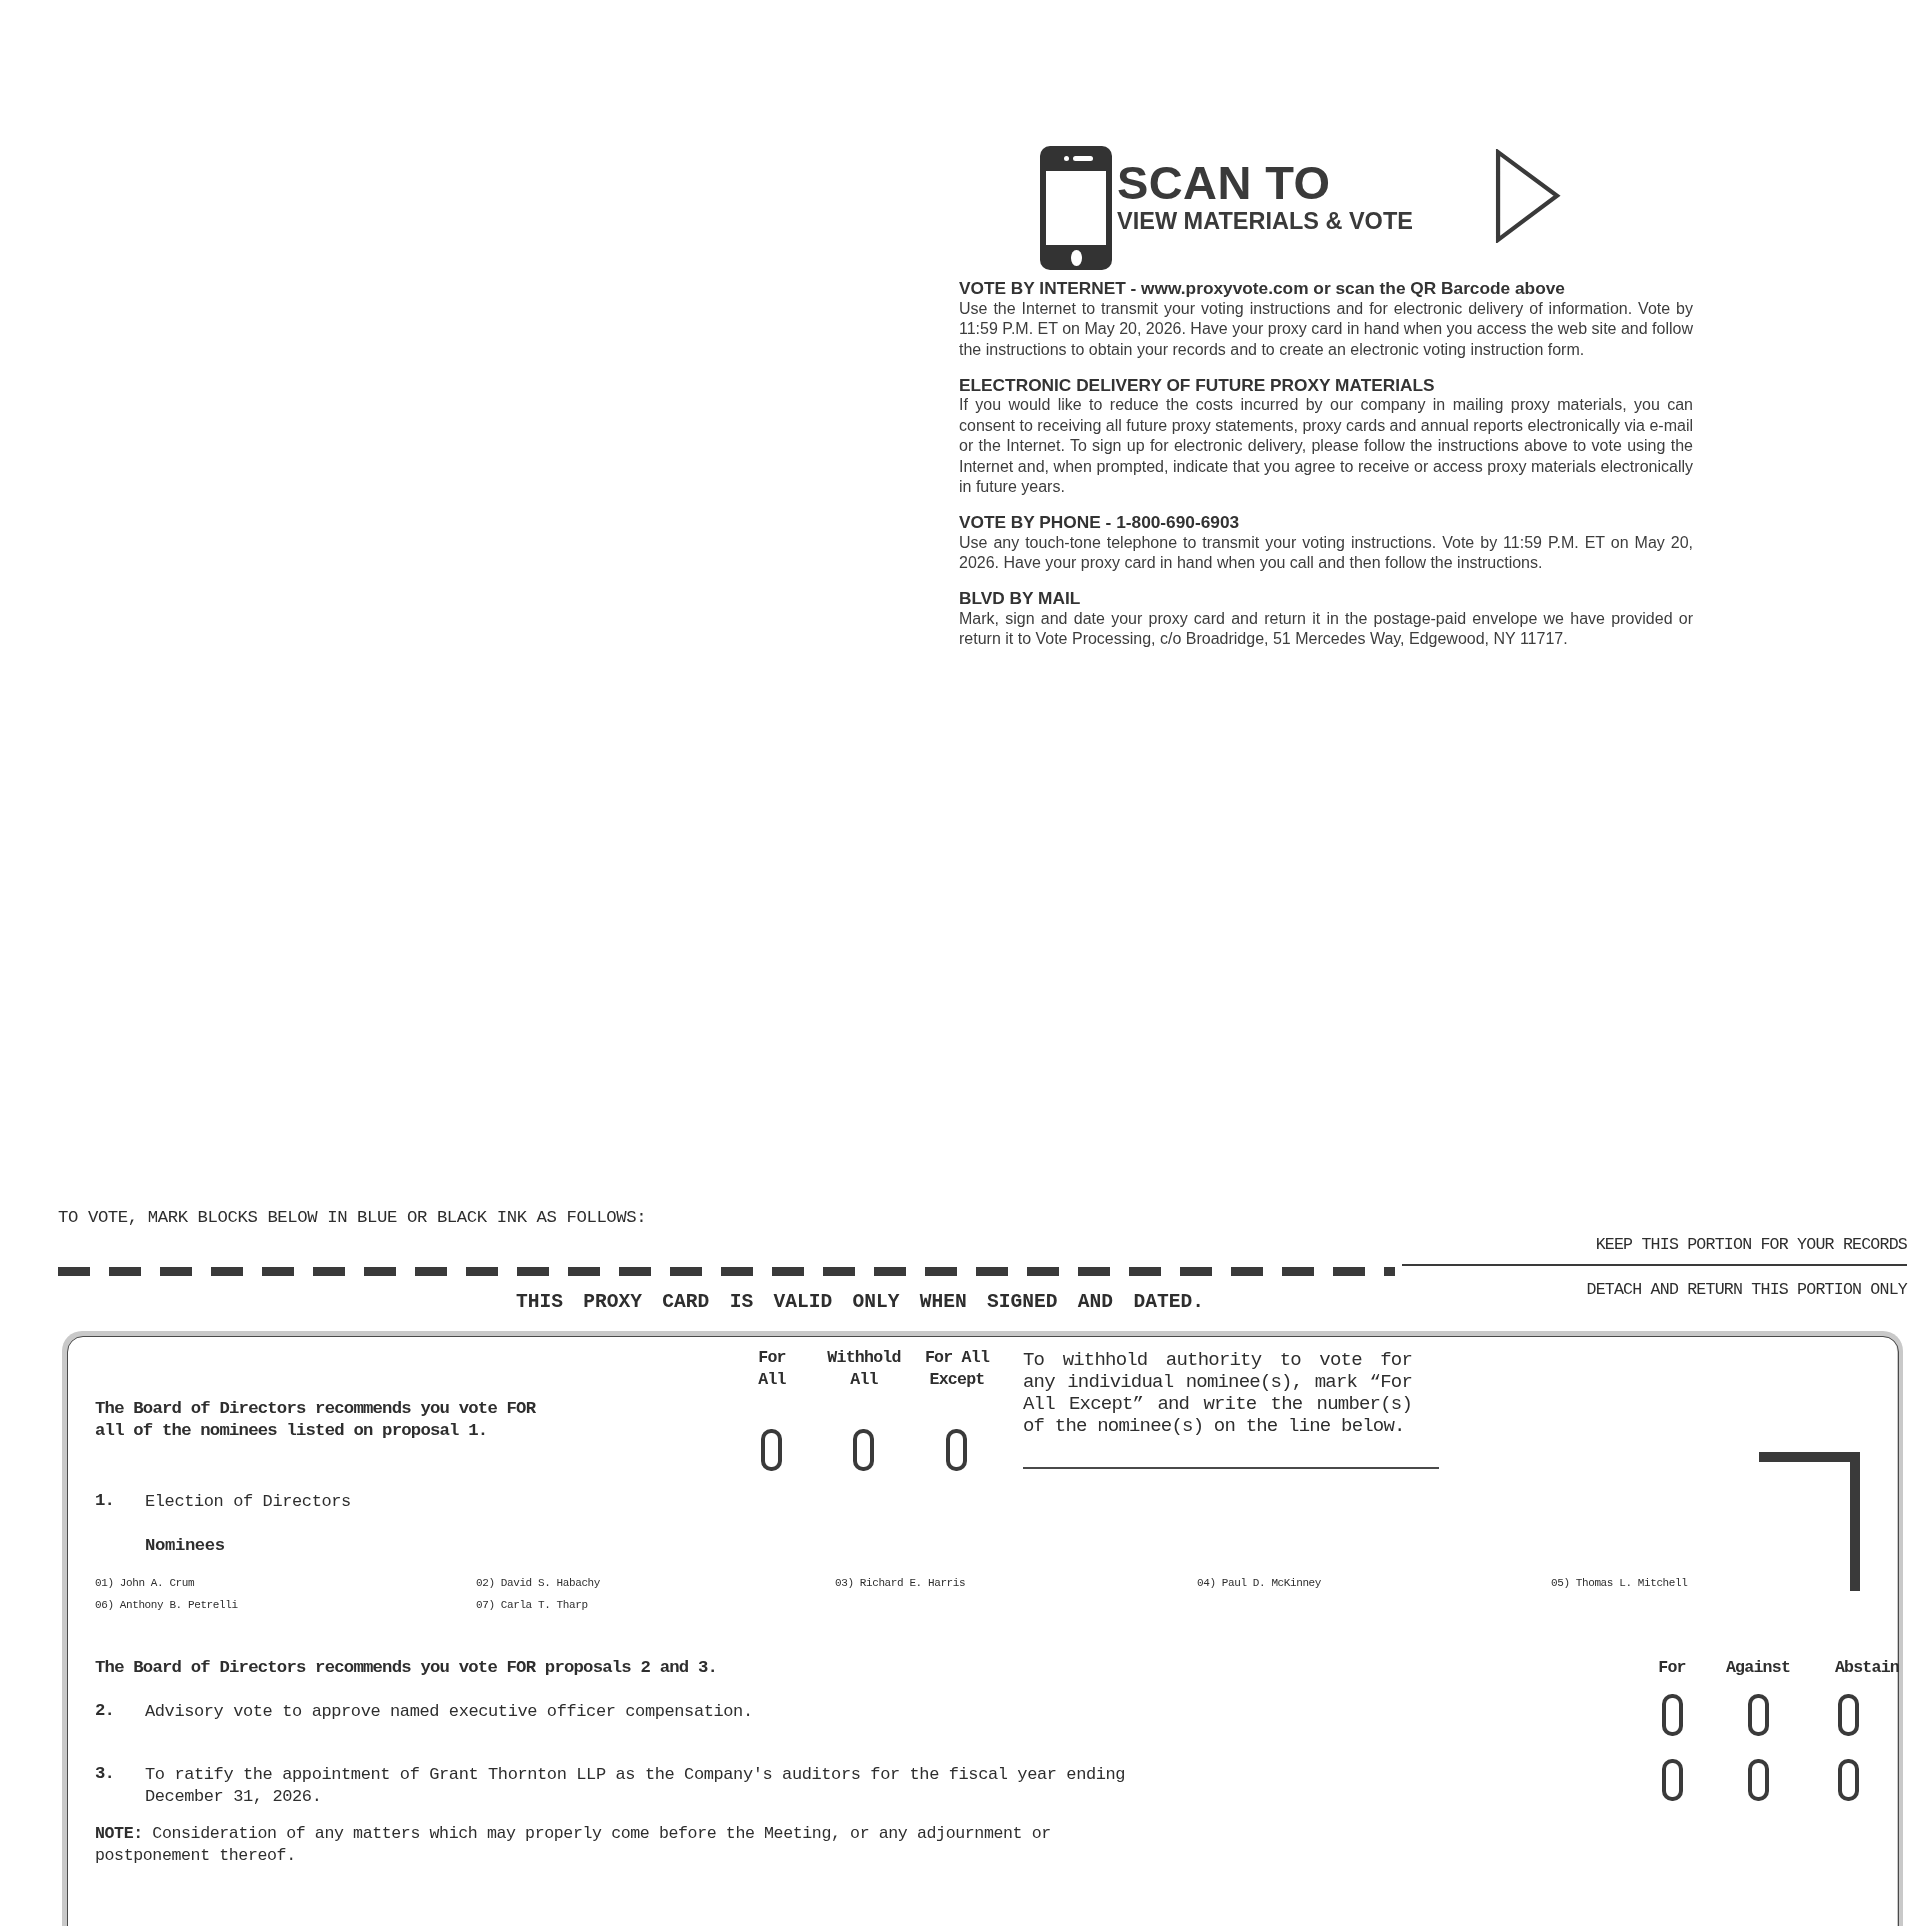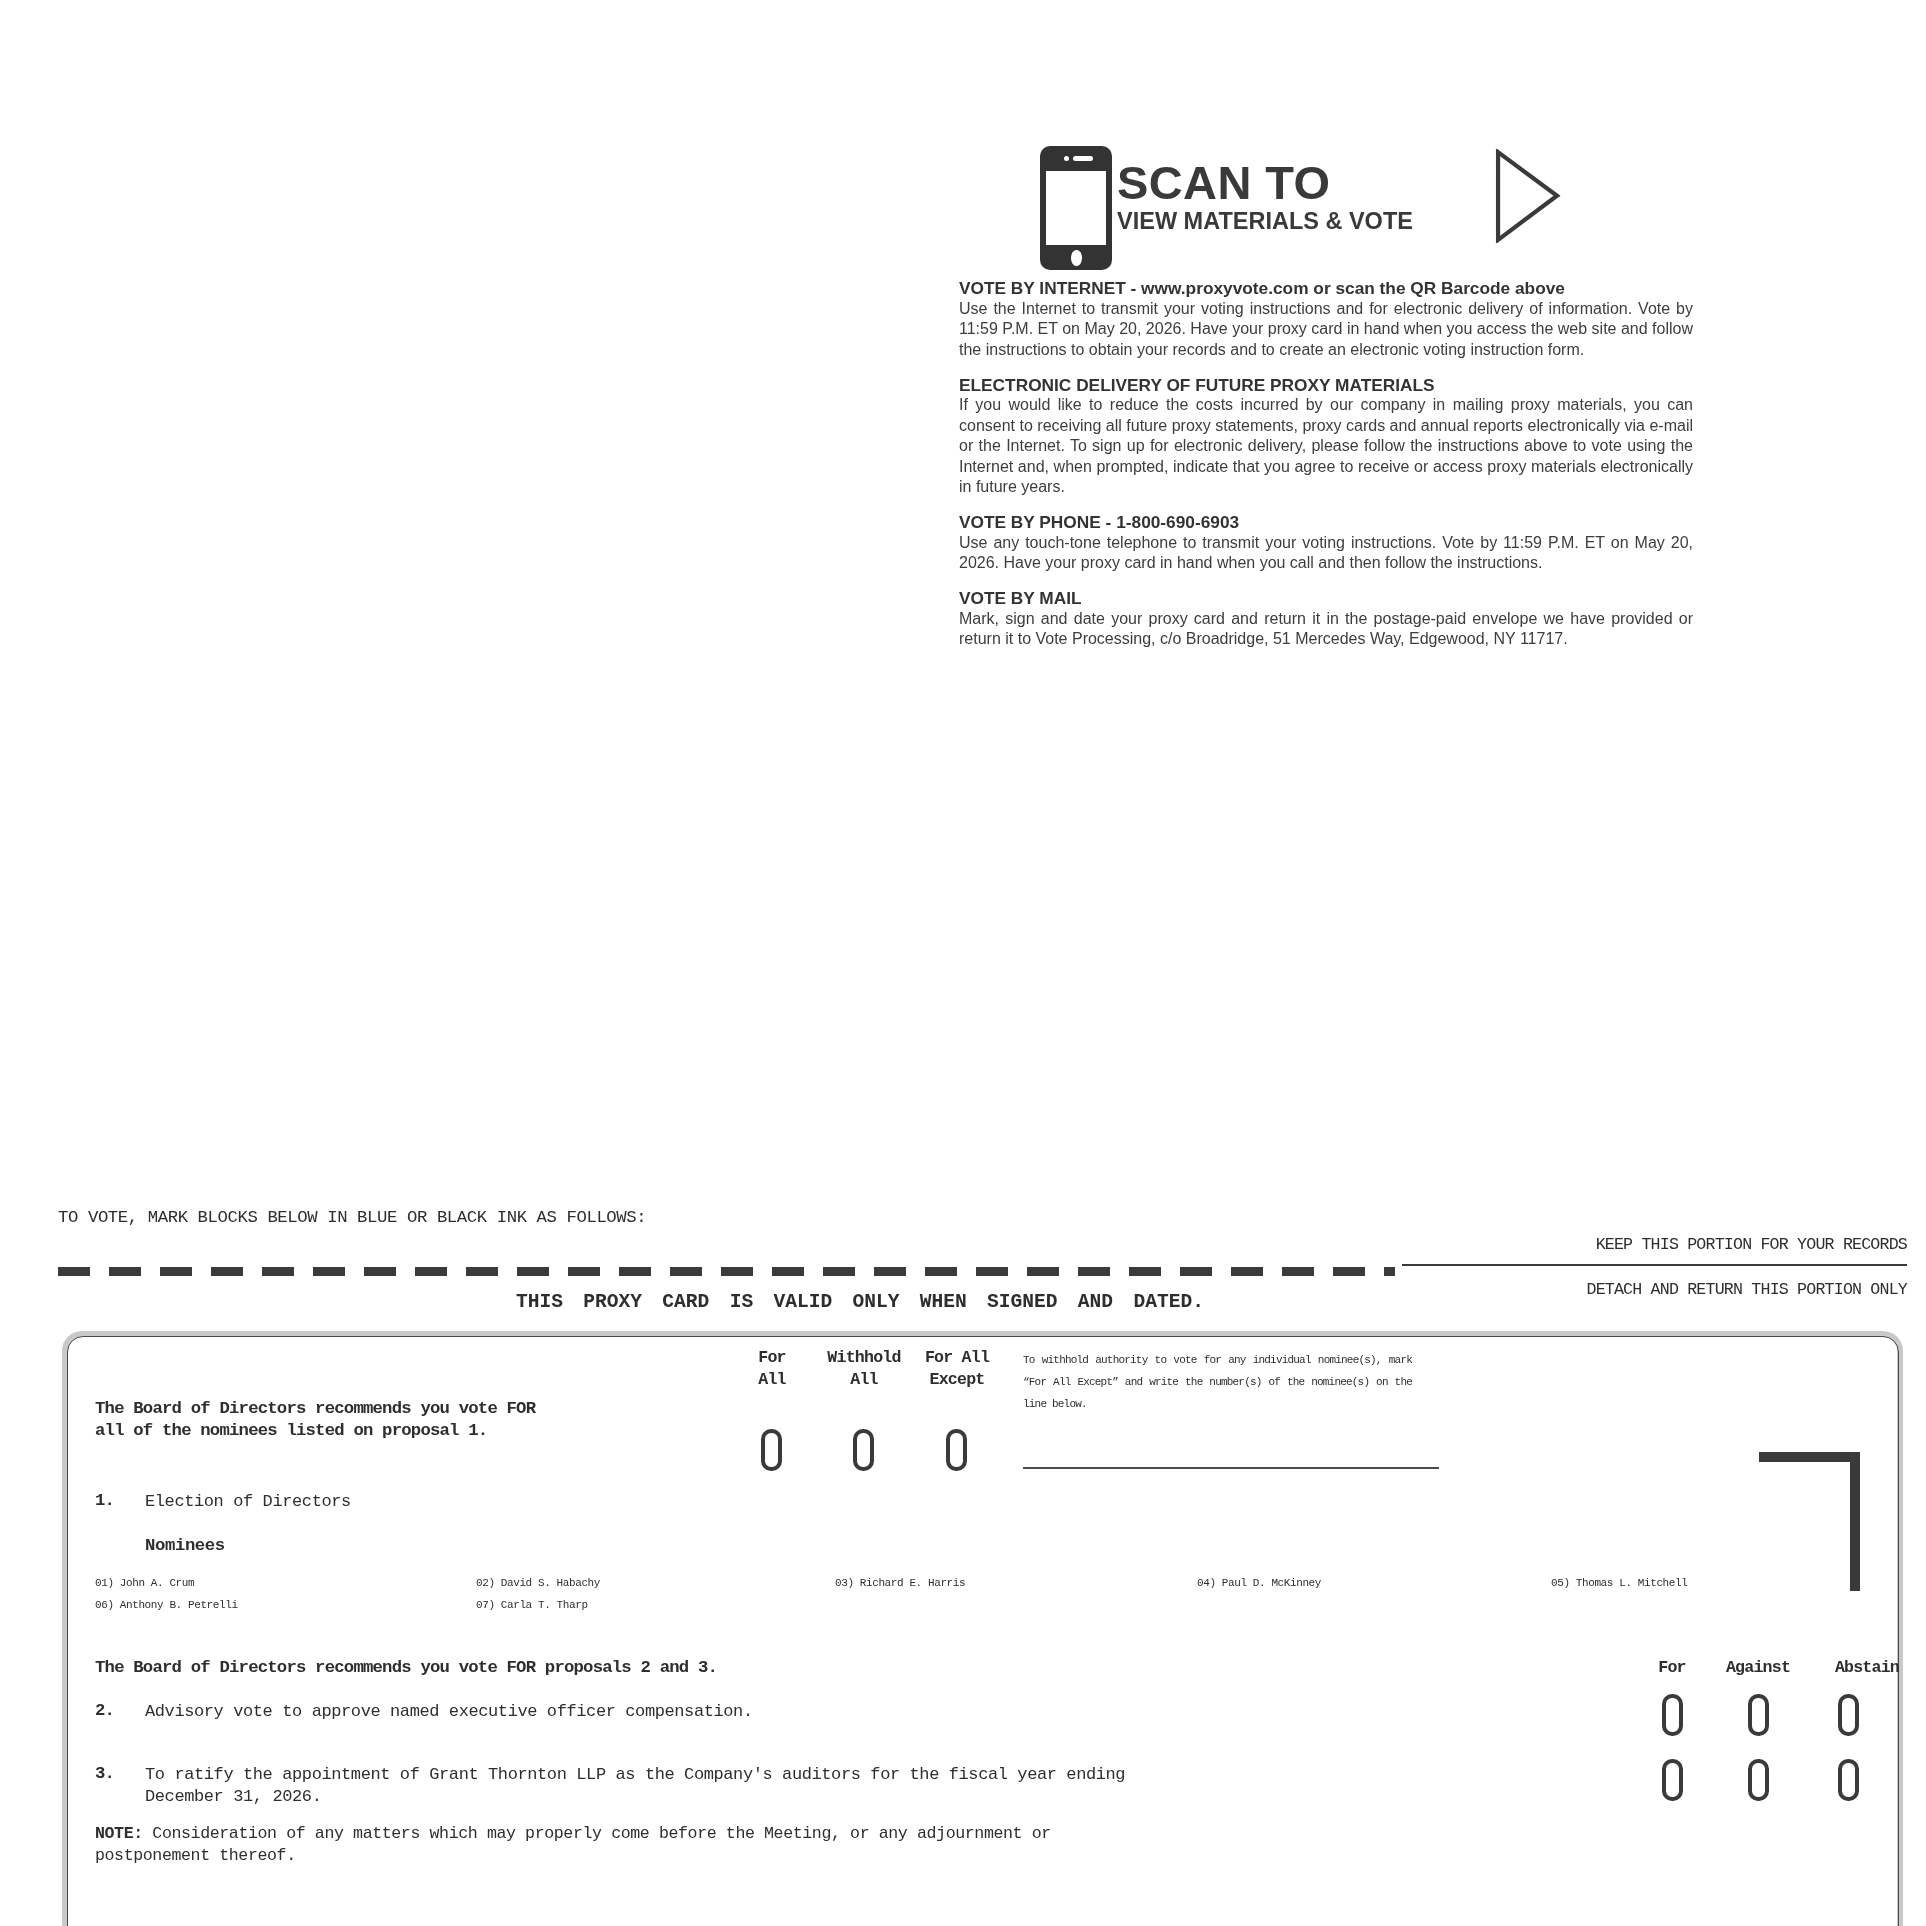--- a/index.html
+++ b/index.html
@@ -39,21 +39,21 @@
   .card{left:62px;top:1331px;width:1841px;height:1109px;
         border-left:6.2px solid #c9c9c9;border-right:6.2px solid #c9c9c9;border-top:6.2px solid #c9c9c9;
         border-radius:20px 20px 0 0;box-sizing:border-box;}
   .card-inner{position:absolute;left:-1.5px;top:-1.5px;right:-1.5px;bottom:0;
         border:1.9px solid #4a4a4a;border-bottom:1.2px solid #4a4a4a;border-radius:16px 16px 0 0;}
   .cm-h{left:1691px;top:115px;width:101px;height:10px;background:#3a3a3a;}
   .cm-v{left:1782px;top:115px;width:10px;height:139px;background:#3a3a3a;}
 
   .colhead{top:10px;width:116px;text-align:center;font-size:16.6px;line-height:21.6px;font-weight:bold;letter-spacing:-0.8px;}
   .chk{width:21px;height:42px;border:4.2px solid #3a3a3a;border-radius:10px;background:#fff;box-sizing:border-box;}
-  .note-withhold{left:955px;top:11.6px;width:389px;font-size:11px;line-height:22px;
+  .note-withhold{left:955px;top:11.6px;width:389px;font-size:19px;line-height:22px;
                  text-align:justify;letter-spacing:-0.8px;}
   .writein{left:955px;top:130px;width:416px;height:2.3px;background:#4a4a4a;}
   .board1{left:27px;top:61px;width:547px;font-size:17.3px;line-height:22.3px;font-weight:bold;letter-spacing:-0.8px;}
   .itemnum{font-size:17.3px;font-weight:bold;letter-spacing:-0.8px;}
   .itemtxt{font-size:17px;letter-spacing:-0.4px;line-height:21.6px;}
   .nomlabel{left:77px;top:199px;font-size:17.3px;font-weight:bold;letter-spacing:-0.4px;}
   .nom{font-size:11px;letter-spacing:-0.4px;}
   .board23{left:27px;top:321px;font-size:17.3px;font-weight:bold;letter-spacing:-0.8px;}
   .fah{top:321px;width:100px;text-align:center;font-size:16.6px;font-weight:bold;letter-spacing:-0.8px;}
   .notewrap{left:27px;top:486px;width:1071px;font-size:16.6px;line-height:21.6px;letter-spacing:-0.4px;}
@@ -80,21 +80,21 @@
     <polygon points="8,8 162,122 8,237" fill="#ffffff" stroke="#3a3a3a" stroke-width="11"></polygon>
   </svg>
 
   <div class="abs sans rightcol">
     <div class="rc-h">VOTE BY INTERNET - www.proxyvote.com or scan the QR Barcode above</div>
     <p class="rc-p">Use the Internet to transmit your voting instructions and for electronic delivery of information. Vote by 11:59 P.M. ET on May 20, 2026. Have your proxy card in hand when you access the web site and follow the instructions to obtain your records and to create an electronic voting instruction form.</p>
     <div class="rc-h rc-gap">ELECTRONIC DELIVERY OF FUTURE PROXY MATERIALS</div>
     <p class="rc-p">If you would like to reduce the costs incurred by our company in mailing proxy materials, you can consent to receiving all future proxy statements, proxy cards and annual reports electronically via e-mail or the Internet. To sign up for electronic delivery, please follow the instructions above to vote using the Internet and, when prompted, indicate that you agree to receive or access proxy materials electronically in future years.</p>
     <div class="rc-h rc-gap">VOTE BY PHONE - 1-800-690-6903</div>
     <p class="rc-p">Use any touch-tone telephone to transmit your voting instructions. Vote by 11:59 P.M. ET on May 20, 2026. Have your proxy card in hand when you call and then follow the instructions.</p>
-    <div class="rc-h rc-gap">VOTE BY MAIL</div>
+    <div class="rc-h rc-gap">BLVD BY MAIL</div>
     <p class="rc-p">Mark, sign and date your proxy card and return it in the postage-paid envelope we have provided or return it to Vote Processing, c/o Broadridge, 51 Mercedes Way, Edgewood, NY 11717.</p>
   </div>
 
   <div class="abs mono tovote">TO VOTE, MARK BLOCKS BELOW IN BLUE OR BLACK INK AS FOLLOWS:</div>
   <div class="abs mono keep">KEEP THIS PORTION FOR YOUR RECORDS</div>
   <div class="abs keep-line"></div>
   <div class="abs dashline"></div>
   <div class="abs mono detach">DETACH AND RETURN THIS PORTION ONLY</div>
   <div class="abs mono valid">THIS PROXY CARD IS VALID ONLY WHEN SIGNED AND DATED.</div>
 

